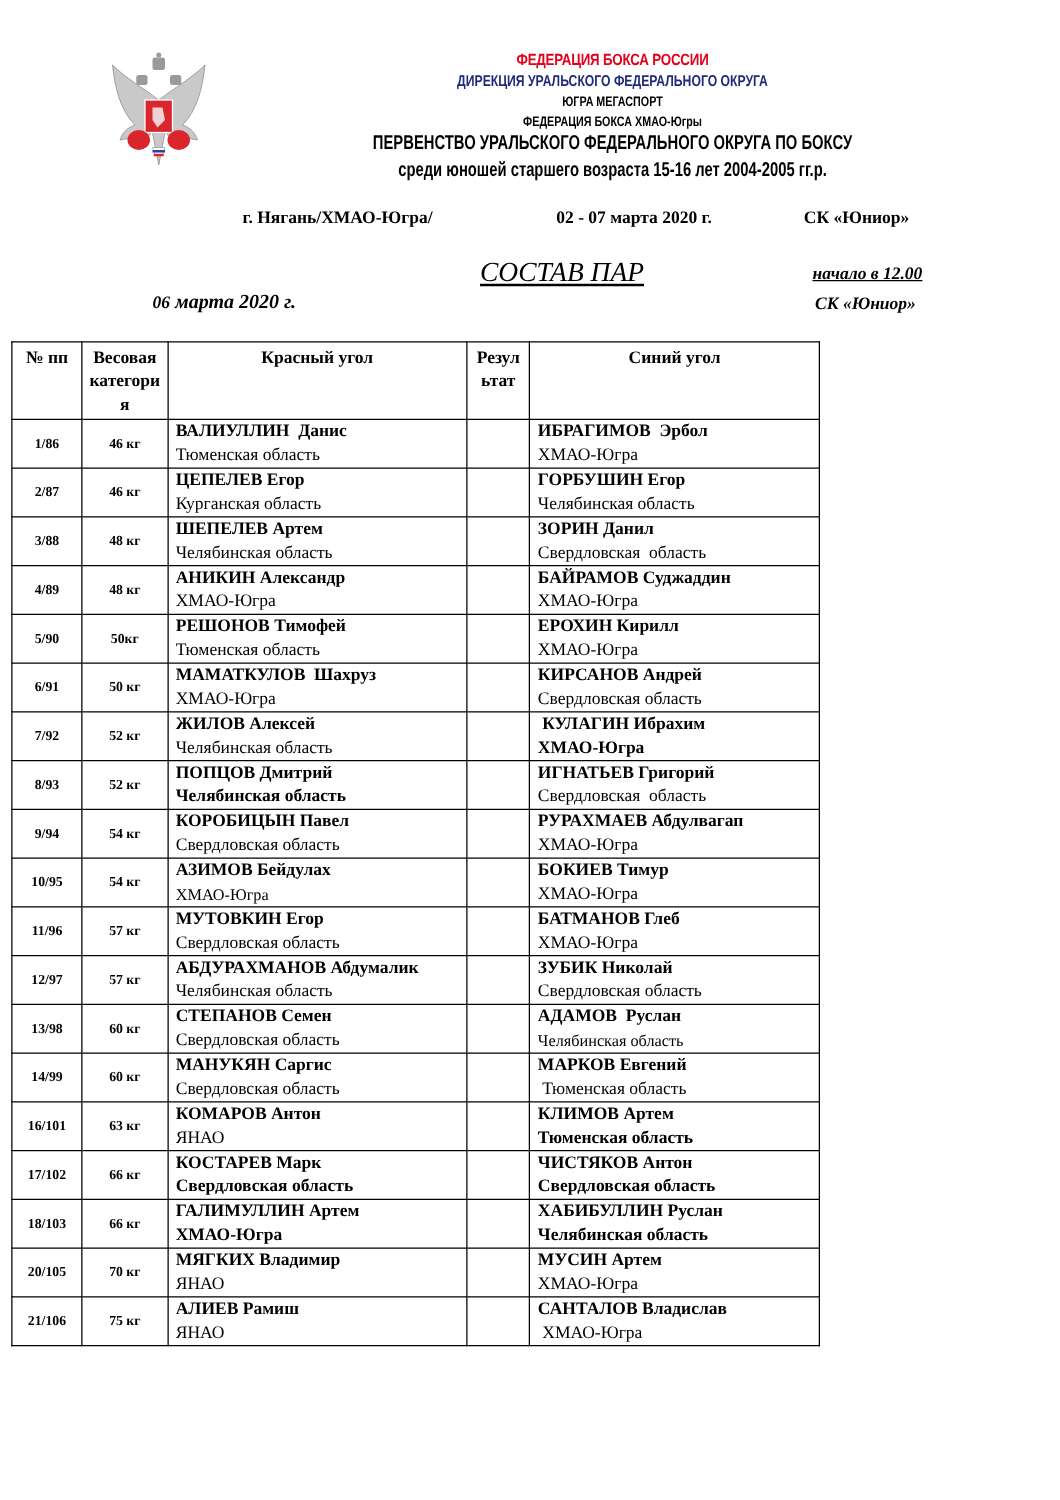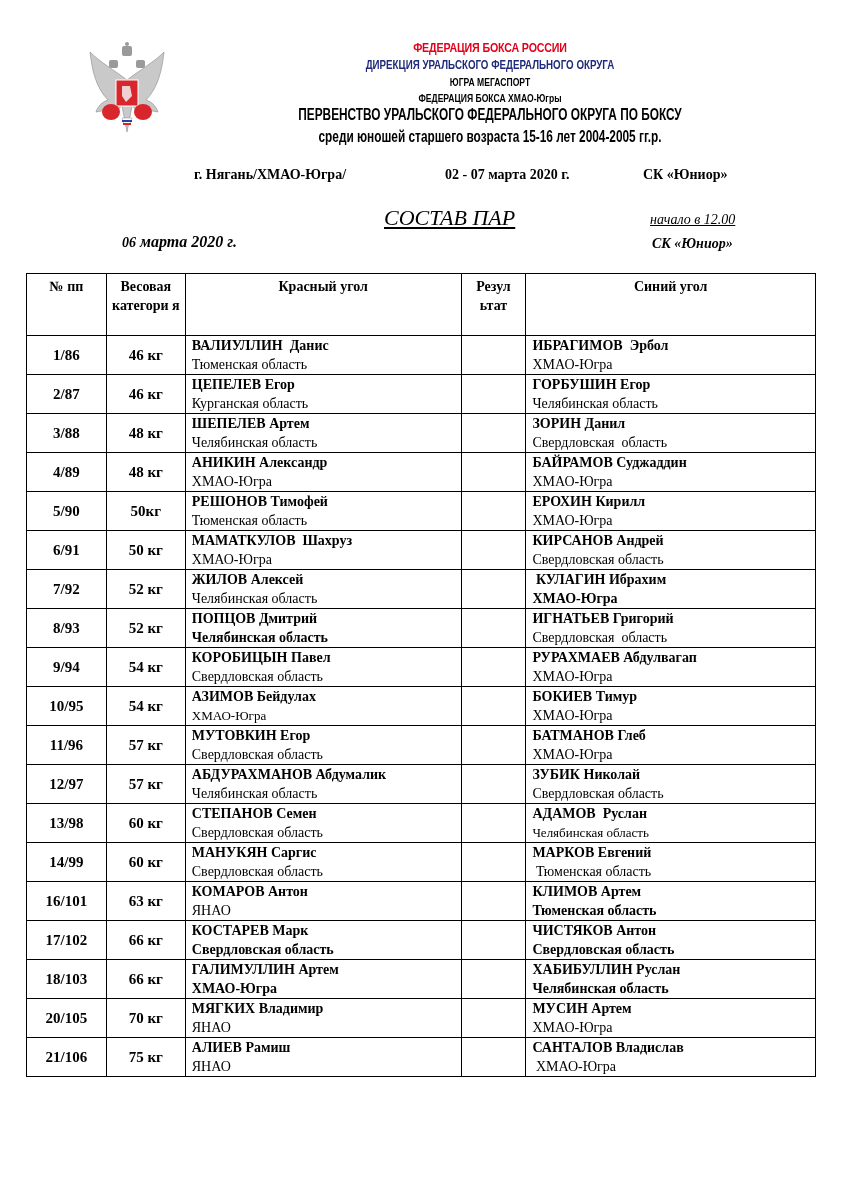--- a/index.html
+++ b/index.html
@@ -10,29 +10,29 @@
   .h2{top:58px;font-size:12.5px;color:#1f2a7a;transform:scaleX(0.78);}
   .h3{top:76px;font-size:11px;transform:scaleX(0.78);}
   .h4{top:92px;font-size:11px;transform:scaleX(0.78);}
   .h5{top:106px;font-size:16px;transform:scaleX(0.74);}
   .h6{top:128px;font-size:16px;transform:scaleX(0.74);}
   .meta{position:absolute;top:167px;font-size:14px;font-weight:bold;}
   .m1{left:194px;}
   .m2{left:445px;}
   .m3{left:643px;}
   .title{position:absolute;left:384px;top:205px;font-size:22px;font-style:italic;font-weight:normal;text-decoration:underline;}
-  .start{position:absolute;left:650px;top:212px;font-size:14px;font-style:italic;font-weight:normal;text-decoration:underline;}
+  .start{position:absolute;left:650px;top:212px;font-size:14px;font-style:italic;font-weight:bold;text-decoration:underline;}
   .date{position:absolute;left:122px;top:233px;font-size:16px;font-style:italic;font-weight:bold;}
   .date .d{font-size:14px;}
   .venue{position:absolute;left:652px;top:236px;font-size:14px;font-style:italic;font-weight:bold;}
-  table{position:absolute;left:26px;top:273px;width:790px;border-collapse:collapse;}
+  table{position:absolute;left:9px;top:273px;width:647px;border-collapse:collapse;}
   th,td{border:1px solid #000;padding:0;vertical-align:top;}
   th{font-size:14px;font-weight:bold;text-align:center;line-height:19px;padding-top:3px;height:58px;}
   td{height:38px;}
-  td.num,td.wt{text-align:center;vertical-align:middle;font-weight:bold;font-size:15px;}
+  td.num,td.wt{text-align:center;vertical-align:middle;font-weight:bold;font-size:11px;}
   td.res{}
   .name{font-weight:bold;font-size:14px;line-height:19px;padding-left:6px;white-space:pre;}
   .reg{font-size:14px;line-height:19px;padding-left:6px;white-space:pre;}
   .reg.b{font-weight:bold;}
   .reg.s{font-size:13px;}
   col.c1{width:80px;}col.c2{width:79px;}col.c3{width:276px;}col.c4{width:65px;}col.c5{width:290px;}
 </style>
 </head>
 <body>
 

